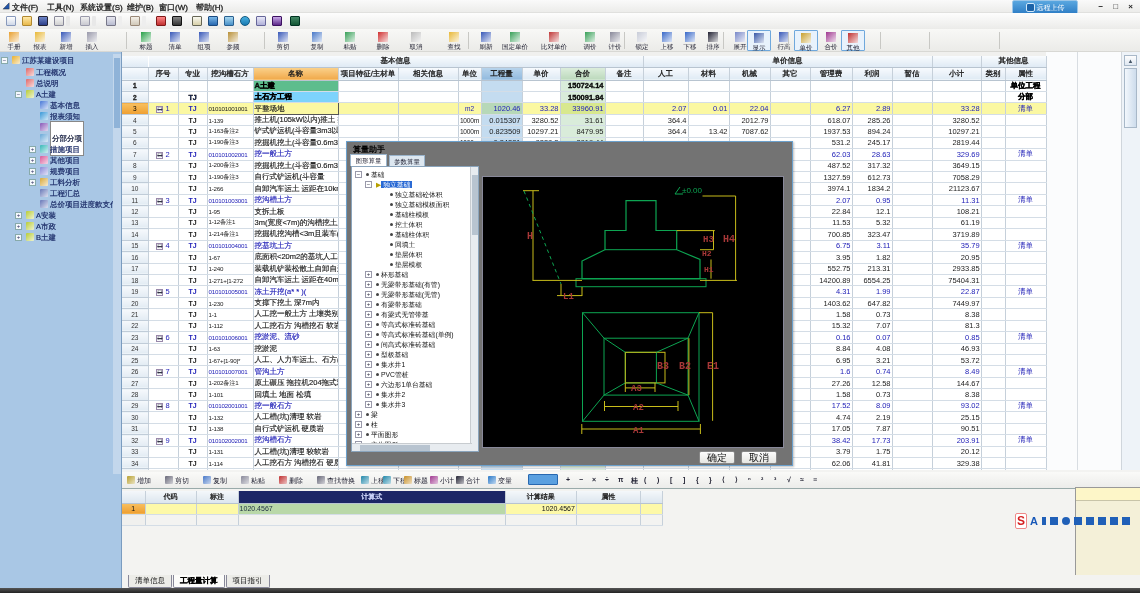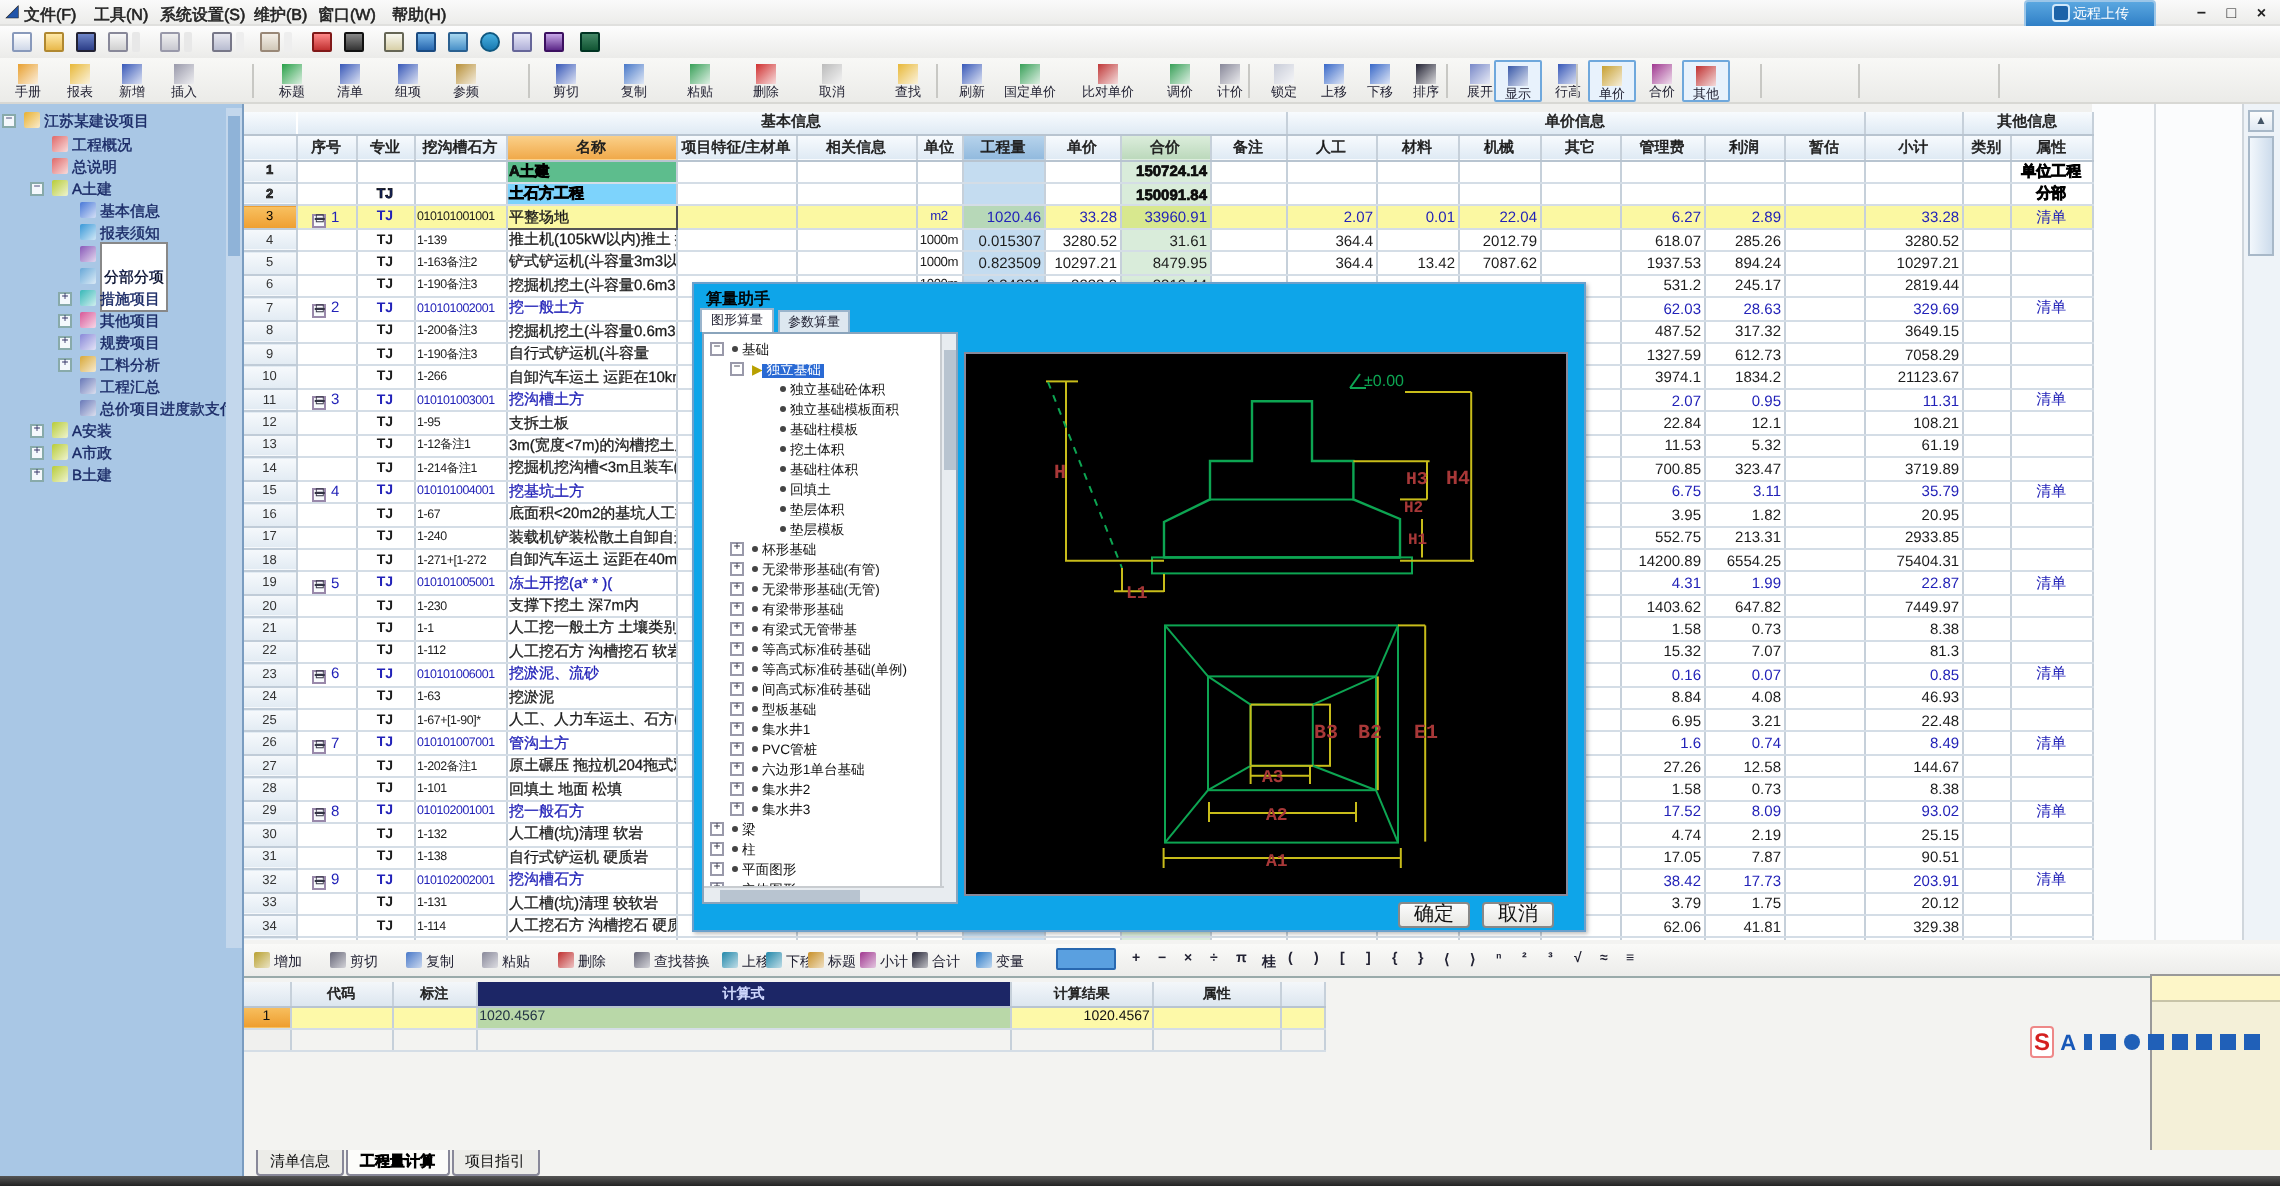--- a/index.html
+++ b/index.html
@@ -50,21 +50,21 @@
 td.cq{background:#c4dcf0}
 td.ch{background:#d9ecda}
 tr.rsel td.cq{background:#b7d8b8}
 tr.rsel td.ch{background:#d8e88e}
 tbody td.code{font-size:6.2px;letter-spacing:-.2px}
 .eb{display:inline-block;width:7px;height:7px;border:1px solid #98a;background:#f8fafc;font-size:6px;line-height:5px;text-align:center;color:#334;vertical-align:0px}
 .seq{color:inherit}
 #gridright{left:1046px;top:52px;width:76px;height:420px;background:#fbfcfd;border-right:1px solid #d0d6dc}
 #vscroll{left:1122px;top:52px;width:18px;height:420px;background:#eef3f8}
 
-#dlg{left:346px;top:141px;width:447px;height:325px;background:#0ea5e9;border:1px solid #6ba0cc;box-shadow:1px 1px 2px rgba(0,0,0,.25)}
+#dlg{left:346px;top:141px;width:447px;height:325px;background:#737373;border:1px solid #6ba0cc;box-shadow:1px 1px 2px rgba(0,0,0,.25)}
 #dlg .title{position:absolute;left:6px;top:2px;font-size:8px;color:#000;-webkit-text-stroke:.3px #000}
 .dtab{position:absolute;top:12px;height:12px;font-size:6.5px;text-align:center;line-height:12px;border:1px solid #9ab4cc;border-bottom:none;color:#223}
 .dtab.on{background:#fff;z-index:2}
 .dtab.off{background:#dde7f0;top:13px;height:11px}
 #dtree{position:absolute;left:4px;top:24px;width:128px;height:286px;background:#fff;border:1px solid #8aa4bc;overflow:hidden}
 #dtree .di{position:absolute;font-size:6.8px;color:#111;white-space:nowrap;height:9px}
 #dtree .blt{display:inline-block;width:3px;height:3px;border-radius:2px;background:#444;margin-right:2px;vertical-align:1px}
 #dtree .dsel{background:#2a6ad4;color:#fff;padding:0 2px}
 #dtree .deb{position:absolute;width:7px;height:7px;background:#fff;border:1px solid #99a;color:#334;font-size:6px;line-height:5px;text-align:center}
 #dvs{position:absolute;right:0;top:0;width:8px;height:284px;background:#e8ecf0;border-left:1px solid #c8ccd0}
@@ -851,21 +851,21 @@
           <td class="r"></td>
           <td class="r ch"></td>
           <td></td>
           <td class="r"></td>
           <td class="r"></td>
           <td class="r"></td>
           <td></td>
           <td class="r">6.95</td>
           <td class="r">3.21</td>
           <td></td>
-          <td class="r">22.48</td>
+          <td class="r">53.72</td>
           <td></td>
           <td class="c"></td>
         </tr>
 <tr class="rmain">
           <td class="rn">26</td>
           <td class="c seq"><s class="eb">⊟</s> 7</td>
           <td class="c zy">TJ</td>
           <td class="code">010101007001</td>
           <td class="nm">管沟土方</td>
           <td></td>

